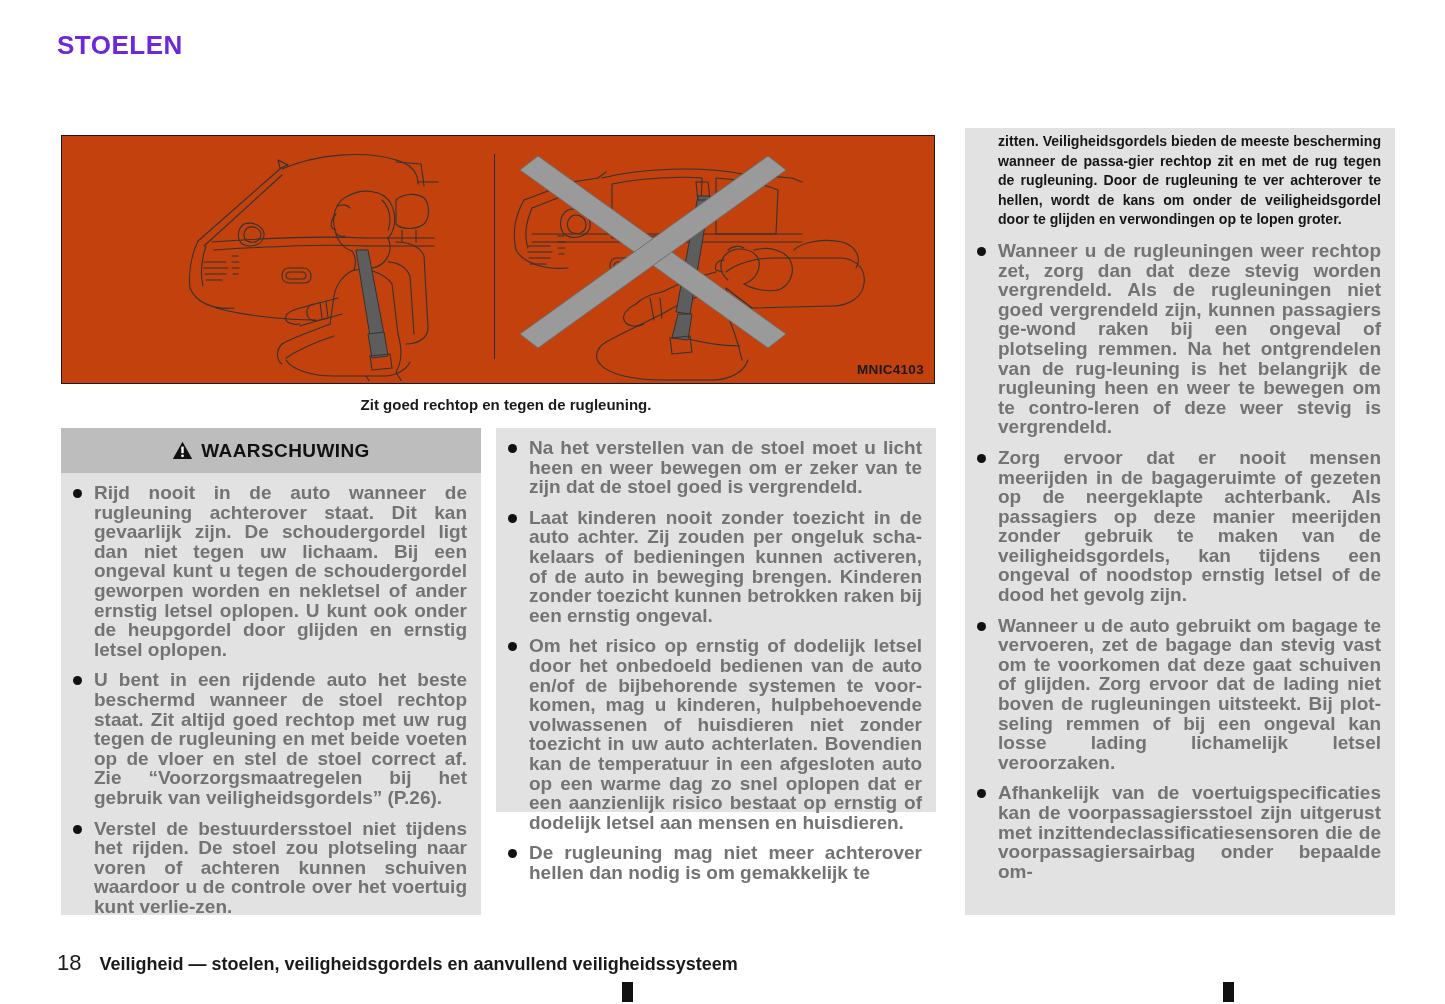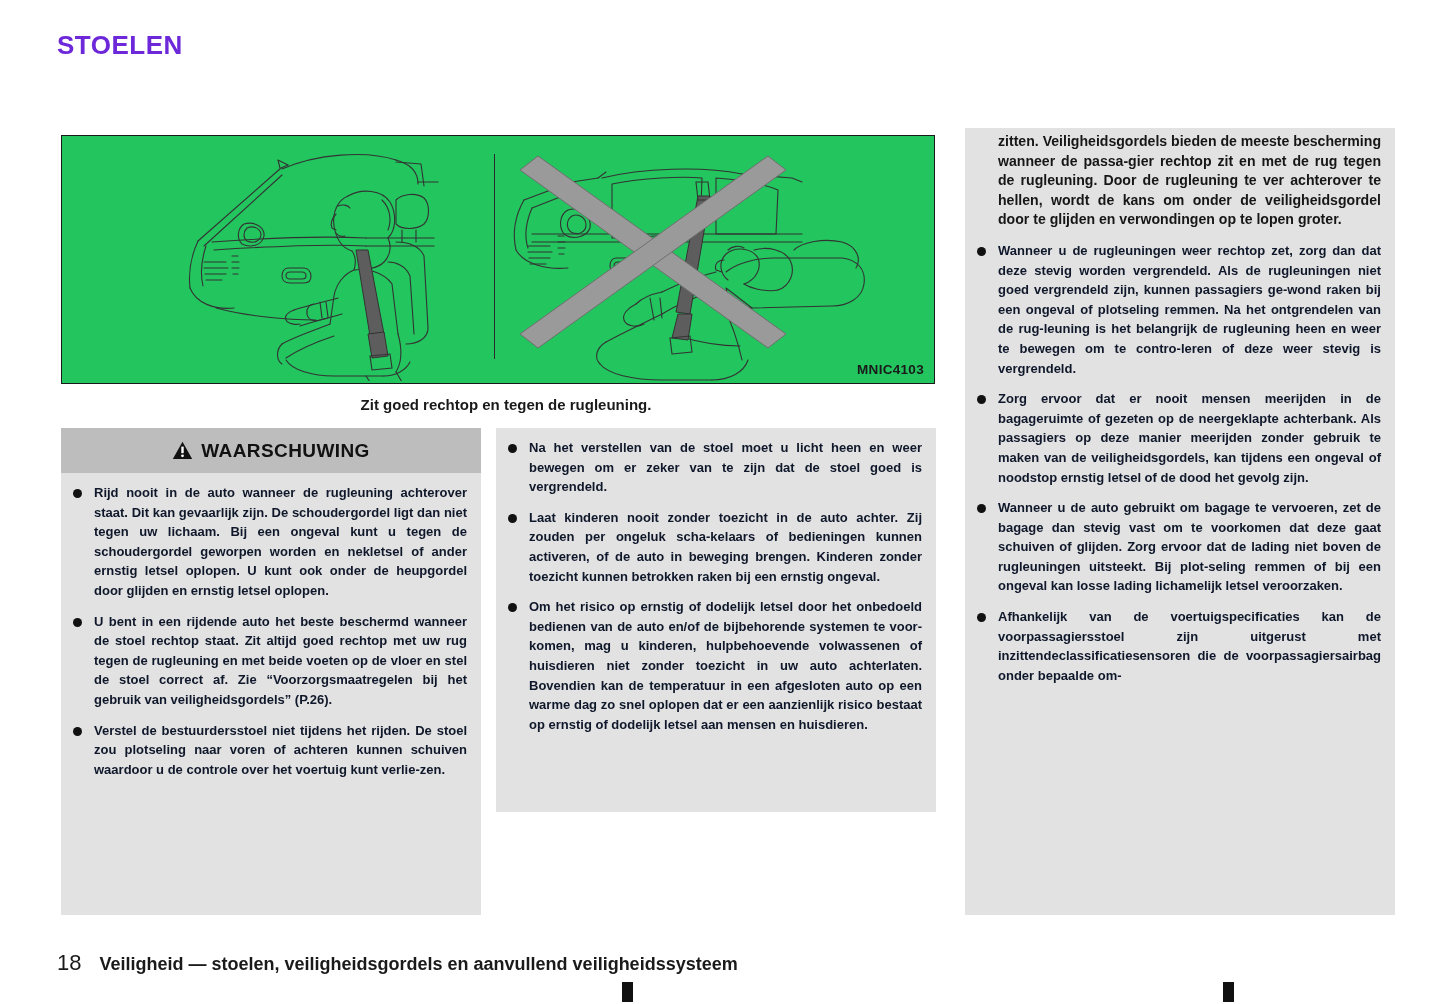--- a/index.html
+++ b/index.html
@@ -28,21 +28,21 @@
   }
 
   
   .figure-box {
     position: absolute;
     left: 61px;
     top: 135px;
     width: 874px;
     height: 249px;
     border: 1.5px solid #1a1a1a;
-    background: #22c55e;
+    background: #c2410c;
     box-sizing: border-box;
   }
   .figure-inner {
     position: relative;
     width: 100%;
     height: 100%;
   }
   .fig-divider {
     position: absolute;
     left: 49.5%;
@@ -126,25 +126,25 @@
     flex: 0 0 auto;
     width: 9px;
     height: 9px;
     border-radius: 50%;
     background: #111;
     margin-top: 6px;
     margin-right: 12px;
   }
   .btext {
     flex: 1 1 auto;
-    font-size: 13px;
+    font-size: 19px;
     line-height: 19.6px;
     font-weight: bold;
     text-align: justify;
-    color: #0f172a;
+    color: #737373;
     hyphens: none;
   }
 
   .col-right .bullets { padding-top: 4px; }
   .cont-para {
     font-size: 14.1px;
     line-height: 19.6px;
     font-weight: bold;
     text-align: justify;
     color: #161616;
@@ -379,20 +379,24 @@
       <span class="btext">Na het verstellen van de stoel moet u licht heen en weer bewegen om er zeker van te zijn dat de stoel goed is vergrendeld.</span>
     </div>
     <div class="bullet">
       <span class="dot"></span>
       <span class="btext">Laat kinderen nooit zonder toezicht in de auto achter. Zij zouden per ongeluk scha-kelaars of bedieningen kunnen activeren, of de auto in beweging brengen. Kinderen zonder toezicht kunnen betrokken raken bij een ernstig ongeval.</span>
     </div>
     <div class="bullet">
       <span class="dot"></span>
       <span class="btext">Om het risico op ernstig of dodelijk letsel door het onbedoeld bedienen van de auto en/of de bijbehorende systemen te voor-komen, mag u kinderen, hulpbehoevende volwassenen of huisdieren niet zonder toezicht in uw auto achterlaten. Bovendien kan de temperatuur in een afgesloten auto op een warme dag zo snel oplopen dat er een aanzienlijk risico bestaat op ernstig of dodelijk letsel aan mensen en huisdieren.</span>
     </div>
+    <div class="bullet">
+      <span class="dot"></span>
+      <span class="btext">De rugleuning mag niet meer achterover hellen dan nodig is om gemakkelijk te</span>
+    </div>
   </div>
 </div>
 
 <div class="col col-right">
   <div class="bullets">
     <p class="cont-para">zitten. Veiligheidsgordels bieden de meeste bescherming wanneer de passa-gier rechtop zit en met de rug tegen de rugleuning. Door de rugleuning te ver achterover te hellen, wordt de kans om onder de veiligheidsgordel door te glijden en verwondingen op te lopen groter.</p>
     <div class="bullet">
       <span class="dot"></span>
       <span class="btext">Wanneer u de rugleuningen weer rechtop zet, zorg dan dat deze stevig worden vergrendeld. Als de rugleuningen niet goed vergrendeld zijn, kunnen passagiers ge-wond raken bij een ongeval of plotseling remmen. Na het ontgrendelen van de rug-leuning is het belangrijk de rugleuning heen en weer te bewegen om te contro-leren of deze weer stevig is vergrendeld.</span>
     </div>

